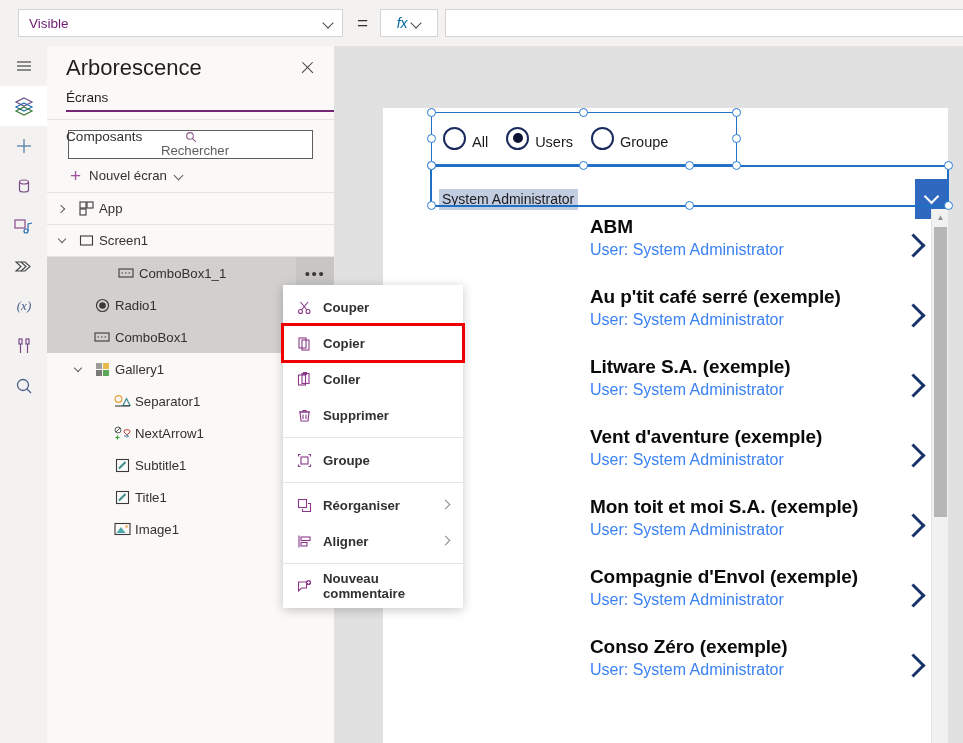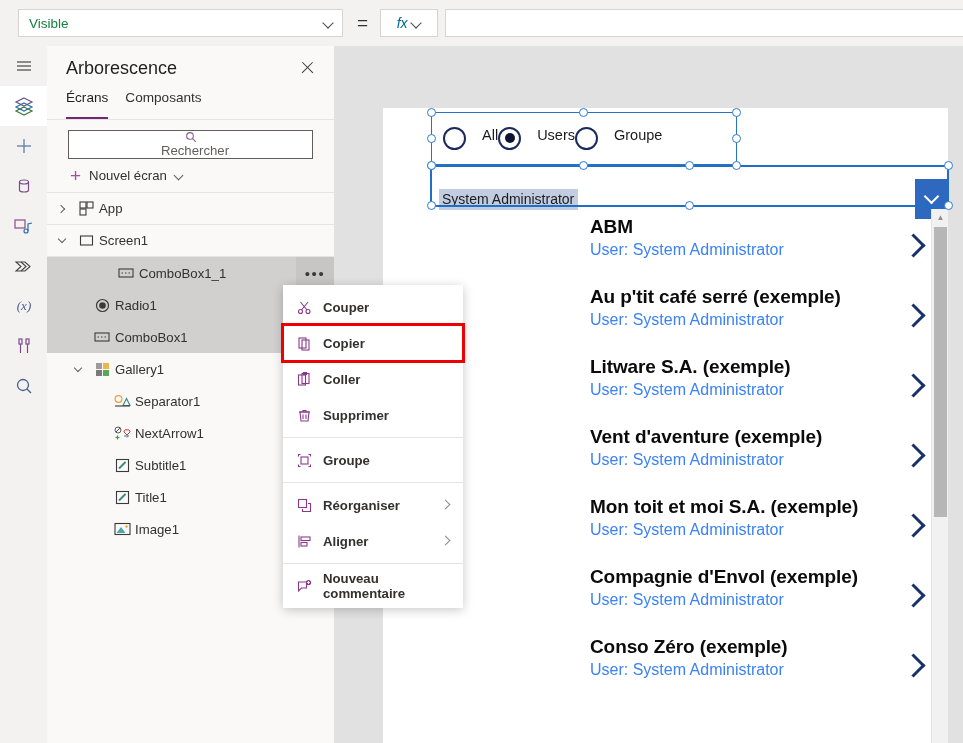--- a/index.html
+++ b/index.html
@@ -14,21 +14,21 @@
   
   .topbar {
     position: absolute; left: 0; top: 0; width: 963px; height: 46px;
     background: #f3f2f1;
     display: flex; align-items: center;
   }
   .prop-select {
     margin-left: 18px; width: 325px; height: 28px;
     background: #ffffff; border: 1px solid #d6d4d2;
     display: flex; align-items: center; padding: 0 8px 0 10px;
-    font-size: 13.5px; color: #15803d; justify-content: center;
+    font-size: 13.5px; color: #701a75; justify-content: center;
   }
   .prop-select .label { flex: 1; }
   .chev-sm {
     width: 10px; height: 10px; position: relative;
   }
   .chev-sm::after {
     content: ""; position: absolute; left: 0; top: 1px;
     width: 7px; height: 7px;
     border-right: 1.3px solid #4a4a4a; border-bottom: 1.3px solid #4a4a4a;
     transform: rotate(45deg);
@@ -66,34 +66,35 @@
 
   
   .tree-panel {
     position: absolute; left: 47px; top: 46px; width: 288px; height: 697px;
     background: #faf9f8;
     border-right: 1px solid #e4e2e0;
   }
   .tree-head {
     display: flex; align-items: center; height: 44px; padding: 0 14px 0 19px;
   }
-  .tree-title { flex: 1; font-size: 18px; color: #201f1e; }
+  .tree-title { flex: 1; font-size: 22px; color: #201f1e; }
   .close-x {
     width: 24px; height: 24px; position: relative; cursor: pointer;
   }
   .close-x::before, .close-x::after {
     content: ""; position: absolute; left: 4px; top: 11px; width: 15px; height: 1.4px;
     background: #3b3a39;
   }
   .close-x::before { transform: rotate(45deg); }
   .close-x::after  { transform: rotate(-45deg); }
 
   .tabs {
     display: flex; gap: 17px; padding: 0 0 0 19px; height: 30px;
     border-bottom: 1px solid #e6e4e2;
+    flex-direction: column;
   }
   .tab {
     font-size: 13.6px; color: #323130; padding-bottom: 7px; position: relative; cursor: pointer;
   }
   .tab.active { color: #201f1e; }
   .tab.active::after {
     content: ""; position: absolute; left: 0; right: 0; bottom: 0; height: 2px; background: #742774;
   }
 
   .search-wrap { padding: 10px 21px 0 21px; }
@@ -167,21 +168,21 @@
   }
   .screen {
     position: absolute; left: 48px; top: 62px; width: 565px; height: 659px;
     background: #ffffff;
   }
   
   .radio-ctl {
     position: absolute; left: 48px; top: 4px; width: 305px; height: 52px;
     display: flex; align-items: center; padding-left: 12px; gap: 0;
   }
-  .radio-opt { display: flex; align-items: flex-start; gap: 16px; }
+  .radio-opt { display: flex; align-items: flex-end; gap: 6px; margin-right: 18px; }
   .ro-circle {
     width: 23px; height: 23px; border: 2px solid #1b2a5e; border-radius: 50%;
     display: flex; align-items: center; justify-content: center;
   }
   .ro-circle.on::after {
     content: ""; width: 10px; height: 10px; border-radius: 50%; background: #0d1333;
   }
   .ro-label { font-size: 14.5px; color: #1b1b1b; }
 
   

